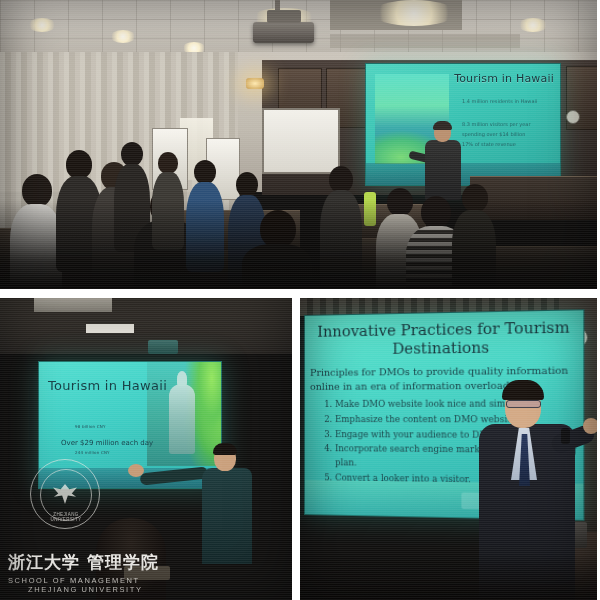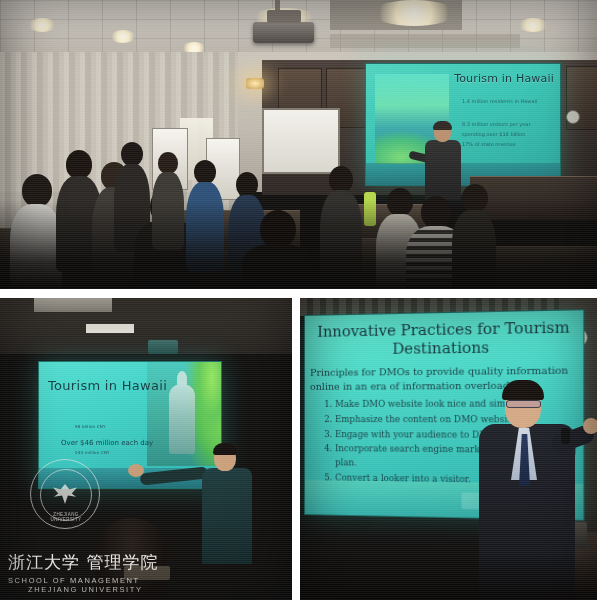--- a/index.html
+++ b/index.html
@@ -139,21 +139,21 @@
   .zju-seal { position:absolute; left:22px; top:-92px; width:70px; height:70px;
     border-radius:50%; border:1.5px solid rgba(235,233,228,.78); opacity:.82; }
   .zju-seal:before { content:""; position:absolute; left:9px; top:9px; width:50px; height:50px;
     border-radius:50%; border:1.5px solid rgba(235,233,228,.72); }
   .zju-seal .bird { position:absolute; left:22px; top:24px; width:24px; height:20px;
     background:rgba(240,238,233,.9);
     clip-path:polygon(50% 0,68% 26%,100% 18%,78% 48%,96% 64%,62% 58%,50% 100%,38% 58%,4% 64%,22% 48%,0 18%,32% 26%); }
   .zju-seal .arc-bot { position:absolute; left:11px; bottom:6px; width:48px; text-align:center;
     font-size:4.5px; letter-spacing:.4px; color:rgba(240,238,233,.85);
     font-family:"Liberation Sans", sans-serif; }
-  .zju-cn { font-family:"DejaVu Sans", sans-serif; font-size:17px; font-weight:400;
+  .zju-cn { font-family:"DejaVu Sans", sans-serif; font-size:17px; font-weight:700;
     letter-spacing:1px; color:#f2f0ec; white-space:nowrap; }
   .zju-en1 { font-size:7.5px; letter-spacing:1.6px; color:#dcd9d3; margin-top:2px; }
   .zju-en2 { font-size:7.5px; letter-spacing:1.6px; color:#dcd9d3; margin-left:20px; }
 
   
   #panel-br { left:300px; top:298px; width:297px; height:302px; }
   #screen-br { position:absolute; left:4px; top:17px; width:266px; height:200px;
     background:linear-gradient(170deg,#5fe6cf 0%,#49d6c6 35%,#36bdb4 75%,#2aa59f 100%);
     border:1px solid #1d6f68; box-shadow:0 0 26px rgba(70,230,210,.22);
     transform:perspective(420px) rotateY(-5deg); transform-origin:left center; }
@@ -343,21 +343,21 @@
     <div style="position:absolute;left:148px;top:42px;width:30px;height:14px;
       background:linear-gradient(180deg,#3f6f6a,#21423f);border-radius:2px;"></div>
 
     <div id="screen-bl">
       <div class="bl-photo">
         <div class="foliage"></div>
         <div class="statue"></div>
       </div>
       <div class="bl-title">Tourism in Hawaii</div>
       <div class="bl-s1">98 billion CNY</div>
-      <div class="bl-b2">Over $46 million each day</div>
+      <div class="bl-b2">Over $29 million each day</div>
       <div class="bl-s2">244 million CNY</div>
       <div class="bl-foot"></div>
     </div>
 
     <div class="speaker-b">
       <div class="armL"></div>
       <div class="handL"></div>
       <div class="body"></div>
       <div class="head"></div>
       <div class="hair"></div>

